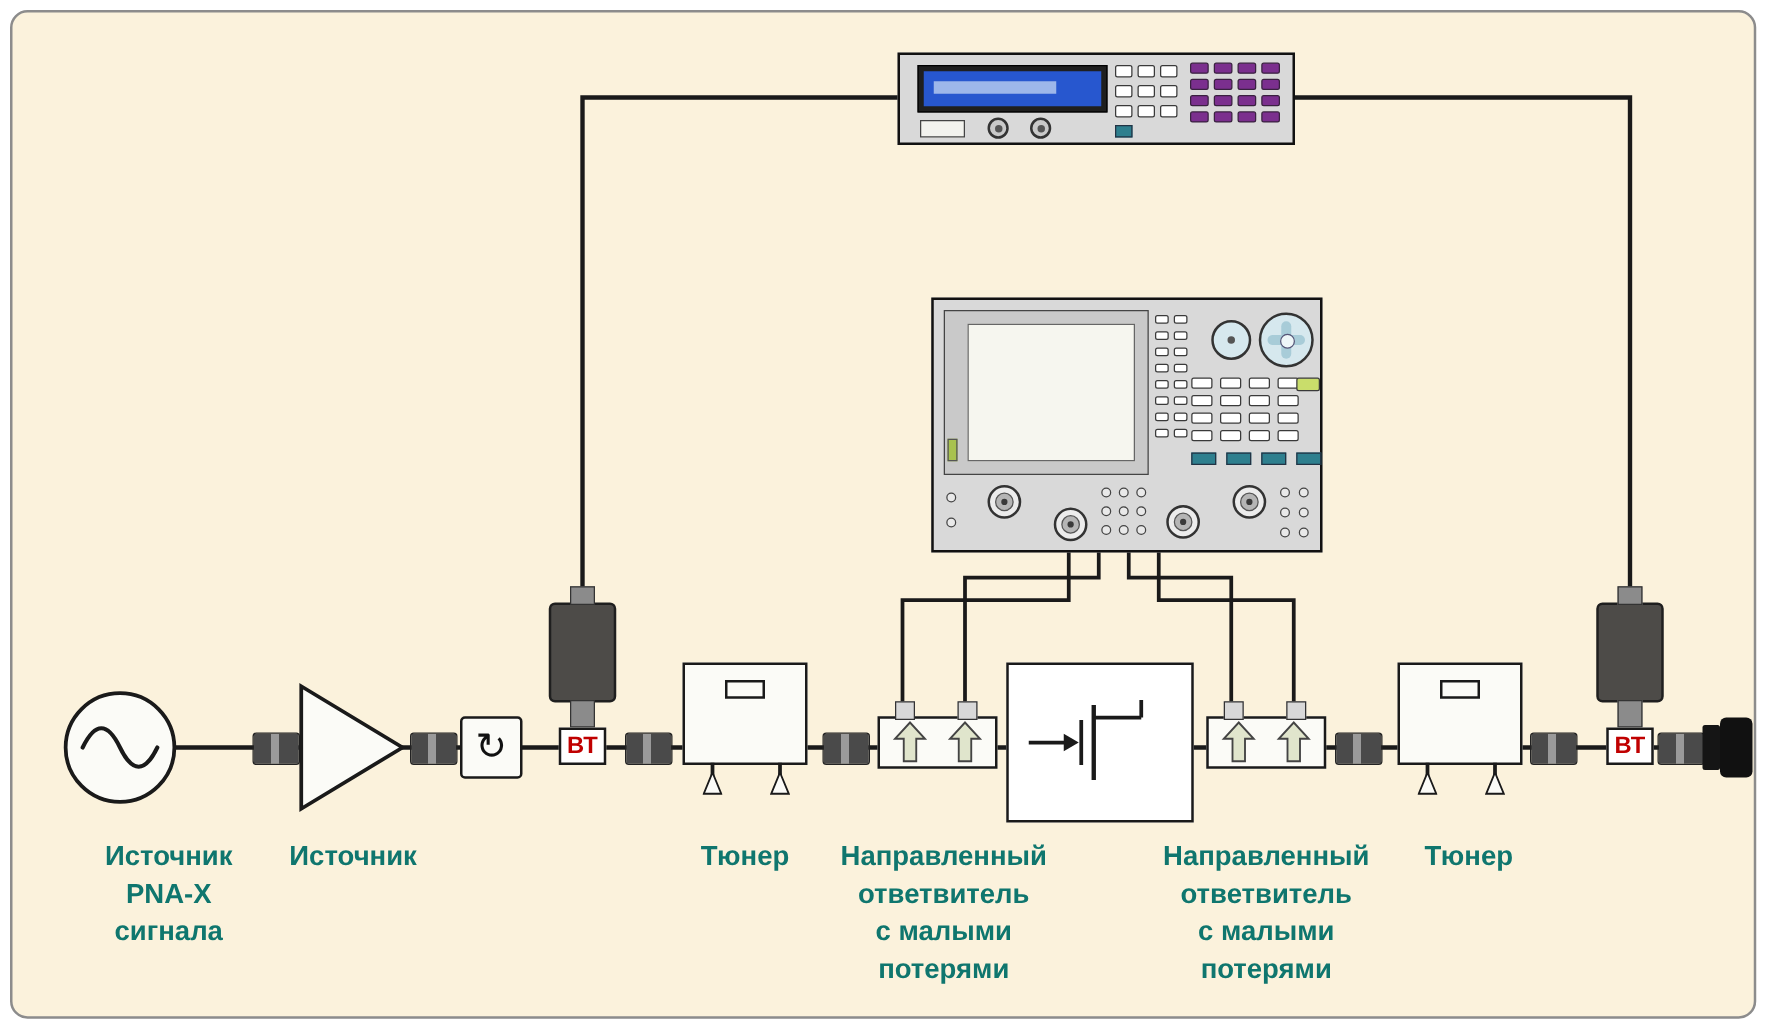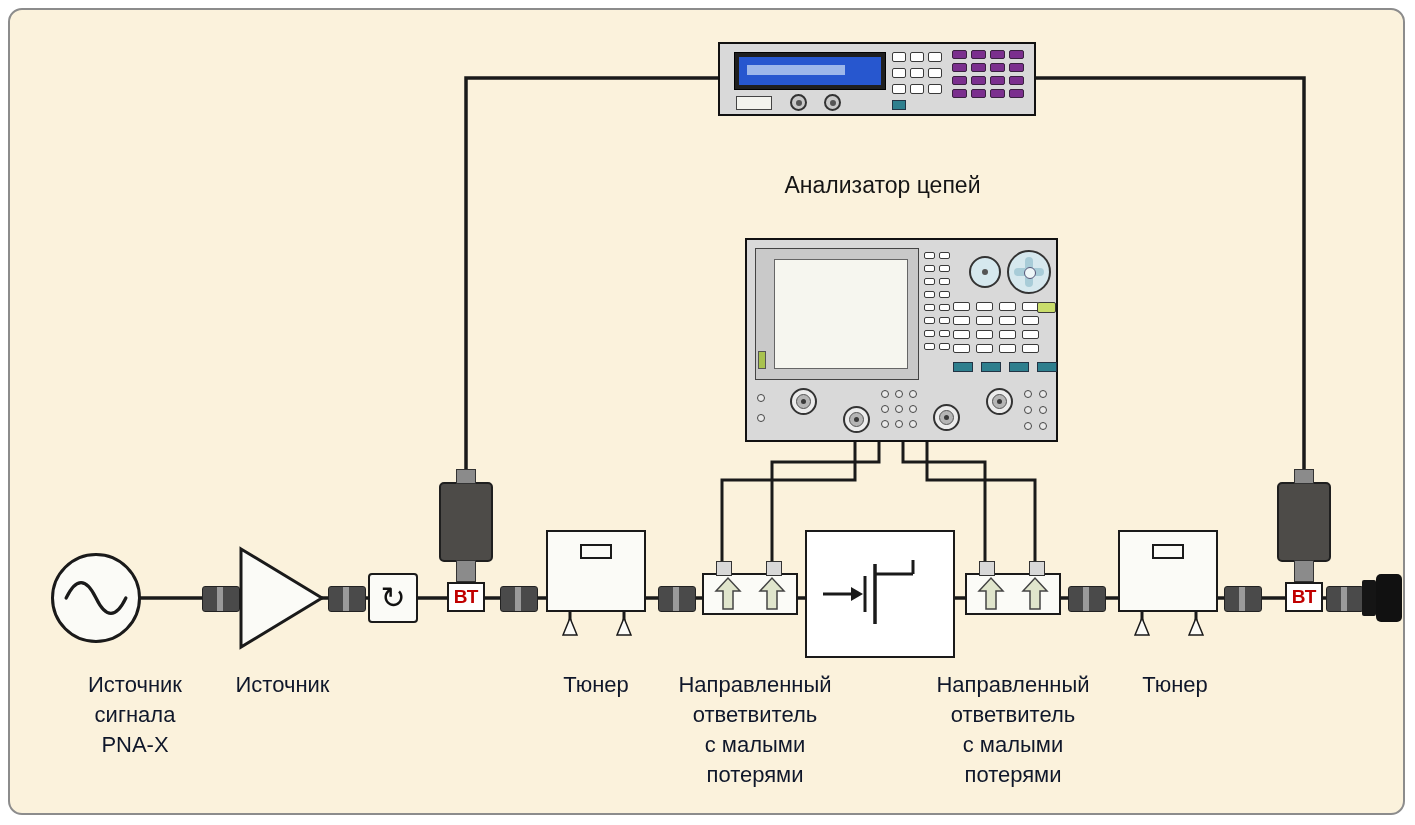--- a/index.html
+++ b/index.html
@@ -8,21 +8,21 @@
           background:#FBF2DC;border:2px solid #8c8c8c;border-radius:14px;overflow:hidden;}
   .wires{position:absolute;left:0;top:0;width:100%;height:100%;z-index:1;}
   .comp{position:absolute;z-index:2;box-sizing:border-box;}
   .whitebox{background:#fbfbf7;border:2px solid #1a1a1a;}
   .connector{position:absolute;z-index:2;width:36px;height:24px;top:576px;border:1px solid #222;border-radius:3px;
              background:linear-gradient(90deg,#4a4a4a 0%,#4a4a4a 38%,#9a9a9a 38%,#9a9a9a 56%,#4a4a4a 56%,#4a4a4a 100%);}
   .dark-module{position:absolute;z-index:2;width:54px;height:80px;background:#4d4b48;border:2px solid #1f1f1f;border-radius:5px;box-sizing:border-box;}
   .stub{position:absolute;background:#8b8b8b;border:1px solid #333;box-sizing:border-box;}
   .bt-box{position:absolute;z-index:3;width:38px;height:30px;background:#ffffff;border:2px solid #1a1a1a;box-sizing:border-box;
           color:#C00000;font-weight:bold;font-size:19px;text-align:center;line-height:26px;}
-  .dlabel{position:absolute;z-index:3;text-align:center;font-size:22px;line-height:30px;color:#0f172a;}
+  .dlabel{position:absolute;z-index:3;text-align:center;font-size:22px;line-height:30px;color:#0f766e;font-weight:bold;}
   .dlabel span{display:block;}
   .title-label{position:absolute;z-index:3;text-align:center;font-size:23px;color:#151515;}
   .grid{display:grid;position:absolute;}
   .key{background:#ffffff;border:1px solid #3a3a3a;border-radius:2px;}
   .pkey{background:#7B2F8E;border:1px solid #3a2140;border-radius:2px;}
   .tealkey{position:absolute;background:#2E7F8E;border:1px solid #234;box-sizing:border-box;}
   .dot{width:8px;height:8px;border-radius:50%;background:#e9e9e9;border:1px solid #444;box-sizing:border-box;}
   .port{position:absolute;width:27px;height:27px;border-radius:50%;background:#ececec;border:2px solid #333;
         display:flex;align-items:center;justify-content:center;box-sizing:border-box;}
   .port-mid{width:15px;height:15px;border-radius:50%;background:#b5b5b5;border:1px solid #555;display:flex;align-items:center;justify-content:center;box-sizing:border-box;}
@@ -85,23 +85,20 @@
           <div class="pkey"></div>
           <div class="pkey"></div>
           <div class="pkey"></div>
           <div class="pkey"></div>
           <div class="pkey"></div>
           <div class="pkey"></div>
           <div class="pkey"></div>
         </div>
   </div>
 
-  <div class="title-label" style="left:680px;top:162px;width:385px;">
-    <span>Анализатор цепей</span>
-  </div>
 
   <div class="comp" style="left:735px;top:228px;width:313px;height:204px;background:#D9D9D9;border:2px solid #111;">
     <div style="position:absolute;left:8px;top:8px;width:164px;height:132px;background:#c9c9c9;border:1.5px solid #444;box-sizing:border-box;">
       <div style="position:absolute;left:18px;top:10px;width:134px;height:110px;background:#f6f6ef;border:1px solid #666;box-sizing:border-box;"></div>
       <div style="position:absolute;left:2px;top:102px;width:8px;height:18px;background:#A8C24E;border:1px solid #555;box-sizing:border-box;"></div>
     </div>
     <div class="grid" style="left:177px;top:12px;grid-template-columns:repeat(2,11px);grid-auto-rows:7px;gap:6px 4px;">
       <div class="key"></div>
     <div class="key"></div>
           <div class="key"></div>
@@ -295,22 +292,22 @@
   </div>
   <div class="bt-box" style="left:1275px;top:572px;">
     <span>ВТ</span>
   </div>
 
   <div class="comp" style="left:1352px;top:570px;width:14px;height:36px;background:#151515;border-radius:2px;"></div>
   <div class="comp" style="left:1366px;top:564px;width:26px;height:48px;background:#111;border-radius:5px;"></div>
 
   <div class="dlabel" style="left:40px;top:660px;width:170px;">
     <span>Источник</span>
+    <span>PNA-X</span>
     <span>сигнала</span>
-    <span>PNA-X</span>
   </div>
   <div class="dlabel" style="left:200px;top:660px;width:145px;">
     <span>Источник</span>
   </div>
   <div class="dlabel" style="left:531px;top:660px;width:110px;">
     <span>Тюнер</span>
   </div>
   <div class="dlabel" style="left:650px;top:660px;width:190px;">
     <span>Направленный</span>
     <span>ответвитель</span>

